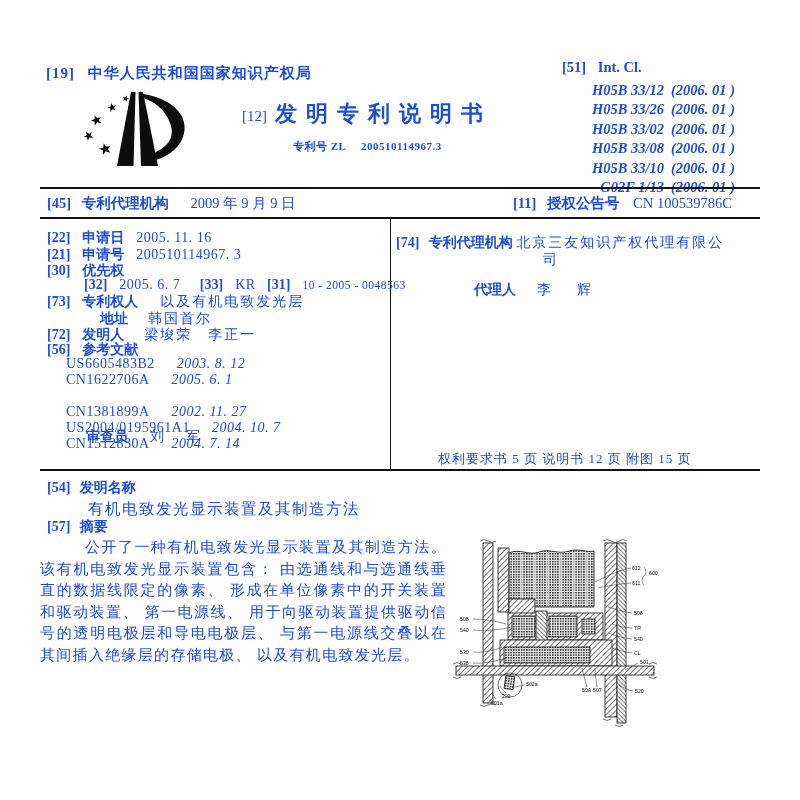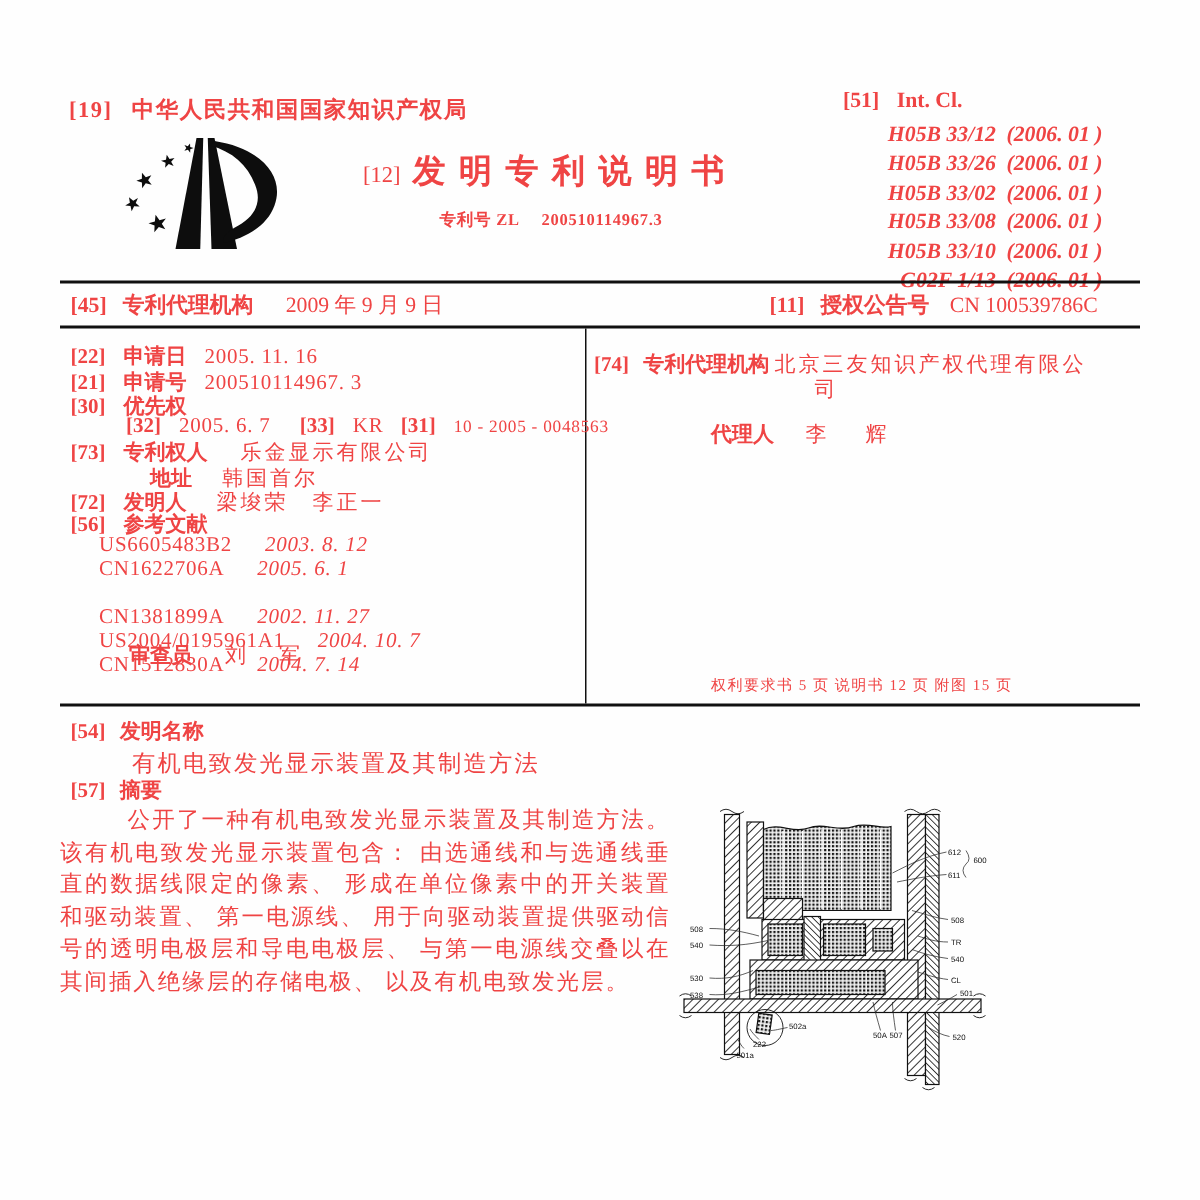--- a/index.html
+++ b/index.html
@@ -1,17 +1,17 @@
 <!DOCTYPE html>
 <html><head>
 <meta charset="utf-8">
 <style>
   html,body{margin:0;padding:0;background:#e8e8e8;}
   #page{position:relative;width:800px;height:800px;background:#fefefe;overflow:hidden;
-        font-family:"Liberation Serif","DejaVu Serif",serif;color:#ef4444;}
+        font-family:"Liberation Serif","DejaVu Serif",serif;color:#1d4ed8;}
   .abs{position:absolute;white-space:nowrap;}
   .b{font-weight:bold;}
   .rule{position:absolute;background:#101010;}
   
   .office{left:46px;top:64px;font-size:15px;font-weight:bold;letter-spacing:1px;}
   .doc-type{left:242px;top:99px;font-size:15px;}
   .doc-type .t{font-size:22px;font-weight:bold;letter-spacing:9px;margin-left:8px;}
   .patent-no{left:293px;top:139px;font-size:11px;font-weight:bold;letter-spacing:.5px;}
   .intcl-h{left:562px;top:59px;font-size:14.5px;font-weight:bold;}
   .intcl{left:556px;top:81px;width:204px;font-size:14.5px;font-weight:bold;font-style:italic;}
@@ -27,21 +27,21 @@
   .lrow .lbl{font-weight:bold;margin-right:12px;}
   .lrow .val{letter-spacing:.5px;}
   .ref{left:66px;font-size:14px;letter-spacing:.5px;}
   .ref .d{margin-left:22px;font-style:italic;}
   
   .r74{left:396px;top:234px;font-size:14px;}
   .r74 .val{margin-left:0;letter-spacing:2px;font-weight:normal;}
   .r74b{left:543px;top:251px;font-size:14px;letter-spacing:2px;}
   .agent-l{left:474px;top:281px;font-size:14px;font-weight:bold;}
   .agent-v{left:537px;top:281px;font-size:14px;letter-spacing:6px;}
-  .pages{left:438px;top:450px;font-size:10px;letter-spacing:1px;margin-left:36px;}
+  .pages{left:438px;top:450px;font-size:13px;letter-spacing:1px;}
   
   .s54{left:47px;top:479px;font-size:14px;font-weight:bold;}
   .title{left:88px;top:499px;font-size:15.5px;letter-spacing:1.5px;}
   .s57{left:47px;top:518px;font-size:14px;font-weight:bold;}
   .abstract{position:absolute;left:40px;top:537px;width:407px;font-size:15px;
             line-height:21.6px;text-align:justify;text-indent:3em;letter-spacing:1.3px;
             white-space:normal;}
   .fig{position:absolute;left:448px;top:527px;}
   .fig text{font-size:5.2px;fill:#111;font-family:"Liberation Sans",sans-serif;}
 </style>
@@ -133,21 +133,21 @@
   </div>
   <div class="abs lrow" style="top:262px">
     <span class="lbl">[30]</span><span class="lbl">优先权</span>
   </div>
   <div class="abs lrow" style="left:84px;top:277px">
     <span class="lbl">[32]</span><span class="val" style="margin-right:16px">2005. 6. 7</span>
     <span class="lbl">[33]</span><span class="val" style="margin-right:8px">KR</span>
     <span class="lbl">[31]</span><span class="val" style="font-size:11.5px">10 - 2005 - 0048563</span>
   </div>
   <div class="abs lrow" style="top:293px">
-    <span class="lbl">[73]</span><span class="lbl">专利权人</span><span class="val" style="margin-left:10px;letter-spacing:2px">乐金显示有限公司</span>
+    <span class="lbl">[73]</span><span class="lbl">专利权人</span><span class="val" style="margin-left:10px;letter-spacing:2px">以及有机电致发光层</span>
   </div>
   <div class="abs lrow" style="left:100px;top:310px">
     <span class="lbl">地址</span><span class="val" style="margin-left:8px;letter-spacing:2px">韩国首尔</span>
   </div>
   <div class="abs lrow" style="top:326px">
     <span class="lbl">[72]</span><span class="lbl">发明人</span><span class="val" style="margin-left:8px;letter-spacing:2px">梁埈荣　李正一</span>
   </div>
   <div class="abs lrow" style="top:341px">
     <span class="lbl">[56]</span><span class="lbl">参考文献</span>
   </div>

